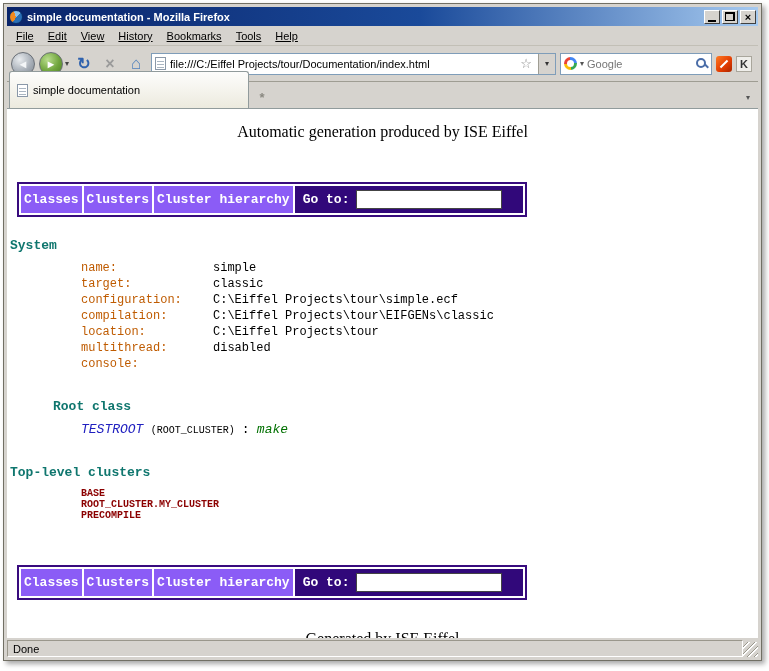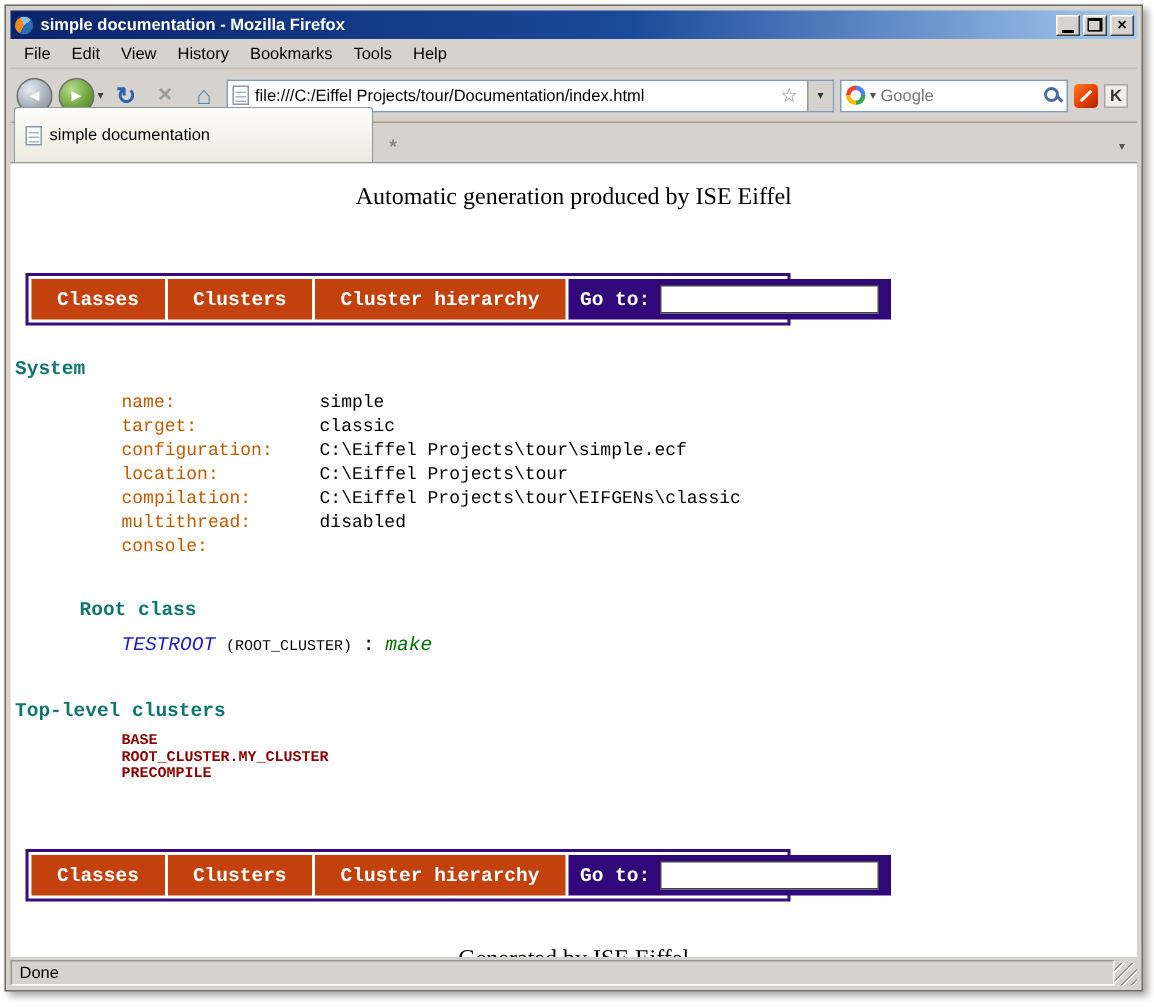--- a/index.html
+++ b/index.html
@@ -34,21 +34,21 @@
     display:flex; align-items:center; justify-content:center;
     font:bold 11px "Liberation Sans",sans-serif; color:#000; cursor:default;
   }
   .glyph-min { width:8px; height:2px; background:#000; margin-top:8px; }
   .glyph-restore { position:relative; width:10px; height:9px; }
   .glyph-restore::before { content:""; position:absolute; right:0; top:0; width:7px; height:6px; border:1px solid #000; border-top-width:2px; }
   .glyph-restore::after  { content:""; position:absolute; left:0; bottom:0; width:7px; height:6px; border:1px solid #000; border-top-width:2px; background:#d6d3ce; }
 
   
   .menubar { height:20px; flex:0 0 20px; display:flex; align-items:center; padding-left:2px; background:#d6d3ce; border-bottom:1px solid #c2bfb6; }
-  .menu-item { font:11px "Liberation Sans",sans-serif; color:#000; padding:19px 7px; }
+  .menu-item { font:11px "Liberation Sans",sans-serif; color:#000; padding:19px 7px;text-decoration:underline; }
 
   
   .navtoolbar { height:36px; flex:0 0 36px; background:#d6d3ce; display:flex; align-items:center; gap:4px; padding:0 6px 0 4px; border-bottom:1px solid #9f9d93; }
   .circle-btn { width:24px; height:24px; border-radius:50%; display:flex; align-items:center; justify-content:center; font-size:11px; color:#fff; border:1px solid #6a6f76; }
   .btn-back    { background:radial-gradient(circle at 35% 30%,#e9ecef 0%,#a8afb8 55%,#7d858f 100%); color:#f4f6f8; }
   .btn-forward { background:radial-gradient(circle at 35% 30%,#b9dd8d 0%,#6fa43c 55%,#4c7d24 100%); color:#ffffff; }
   .fwd-drop { font-size:8px; color:#444; margin-left:-2px; }
   .tool-glyph { width:22px; height:22px; display:flex; align-items:center; justify-content:center; font-size:16px; }
   .glyph-reload { color:#2f62ae; font-weight:bold; }
   .glyph-stop { color:#9a9a9a; font-weight:bold; }
@@ -99,22 +99,22 @@
   .page-header { font:16px "Liberation Serif",serif; color:#000; text-align:center; margin-top:14px; }
 
   .doc-nav {
     display:flex; align-items:stretch; gap:2px;
     background:#ffffff; border:2px solid #380b7e; padding:2px;
     width:510px; margin-left:10px;
   }
   .doc-nav.top { margin-top:41px; }
   .doc-nav.bottom { margin-top:44px; }
   .nav-btn {
-    background:#c2410c; color:#fff; font:bold 13px "Liberation Mono","DejaVu Sans Mono",monospace;
-    padding:6px 17px; white-space:nowrap; border:none; cursor:pointer;
+    background:#8b5cf6; color:#fff; font:bold 13px "Liberation Mono","DejaVu Sans Mono",monospace;
+    padding:6px 3px; white-space:nowrap; border:none; cursor:pointer;
   }
   .goto-cell { flex:1; background:#31087a; color:#fff; display:flex; align-items:center; gap:7px; padding:0 8px; }
   .goto-label { font:bold 13px "Liberation Mono","DejaVu Sans Mono",monospace; white-space:nowrap; }
   .goto-input { width:146px; height:19px; border:1px solid #444; font:12px "Liberation Sans",sans-serif; padding:0 2px; }
 
   .sec-heading { font:bold 13px "Liberation Mono","DejaVu Sans Mono",monospace; color:#0f766e; margin-left:3px; }
   .h-system { margin-top:21px; }
   .h-root { margin-top:27px;padding-left:43px; }
   .h-clusters { margin-top:26px; }
 
@@ -240,24 +240,24 @@
         <div class="sys-row">
           <span class="sys-key">name:</span><span class="sys-val">simple</span>
         </div>
         <div class="sys-row">
           <span class="sys-key">target:</span><span class="sys-val">classic</span>
         </div>
         <div class="sys-row">
           <span class="sys-key">configuration:</span><span class="sys-val">C:\Eiffel Projects\tour\simple.ecf</span>
         </div>
         <div class="sys-row">
+          <span class="sys-key">compilation:</span><span class="sys-val">C:\Eiffel Projects\tour\EIFGENs\classic</span>
+        </div>
+        <div class="sys-row">
           <span class="sys-key">location:</span><span class="sys-val">C:\Eiffel Projects\tour</span>
-        </div>
-        <div class="sys-row">
-          <span class="sys-key">compilation:</span><span class="sys-val">C:\Eiffel Projects\tour\EIFGENs\classic</span>
         </div>
         <div class="sys-row">
           <span class="sys-key">multithread:</span><span class="sys-val">disabled</span>
         </div>
         <div class="sys-row">
           <span class="sys-key">console:</span><span class="sys-val"></span>
         </div>
       </div>
 
       <div class="sec-heading h-root">Root class</div>

